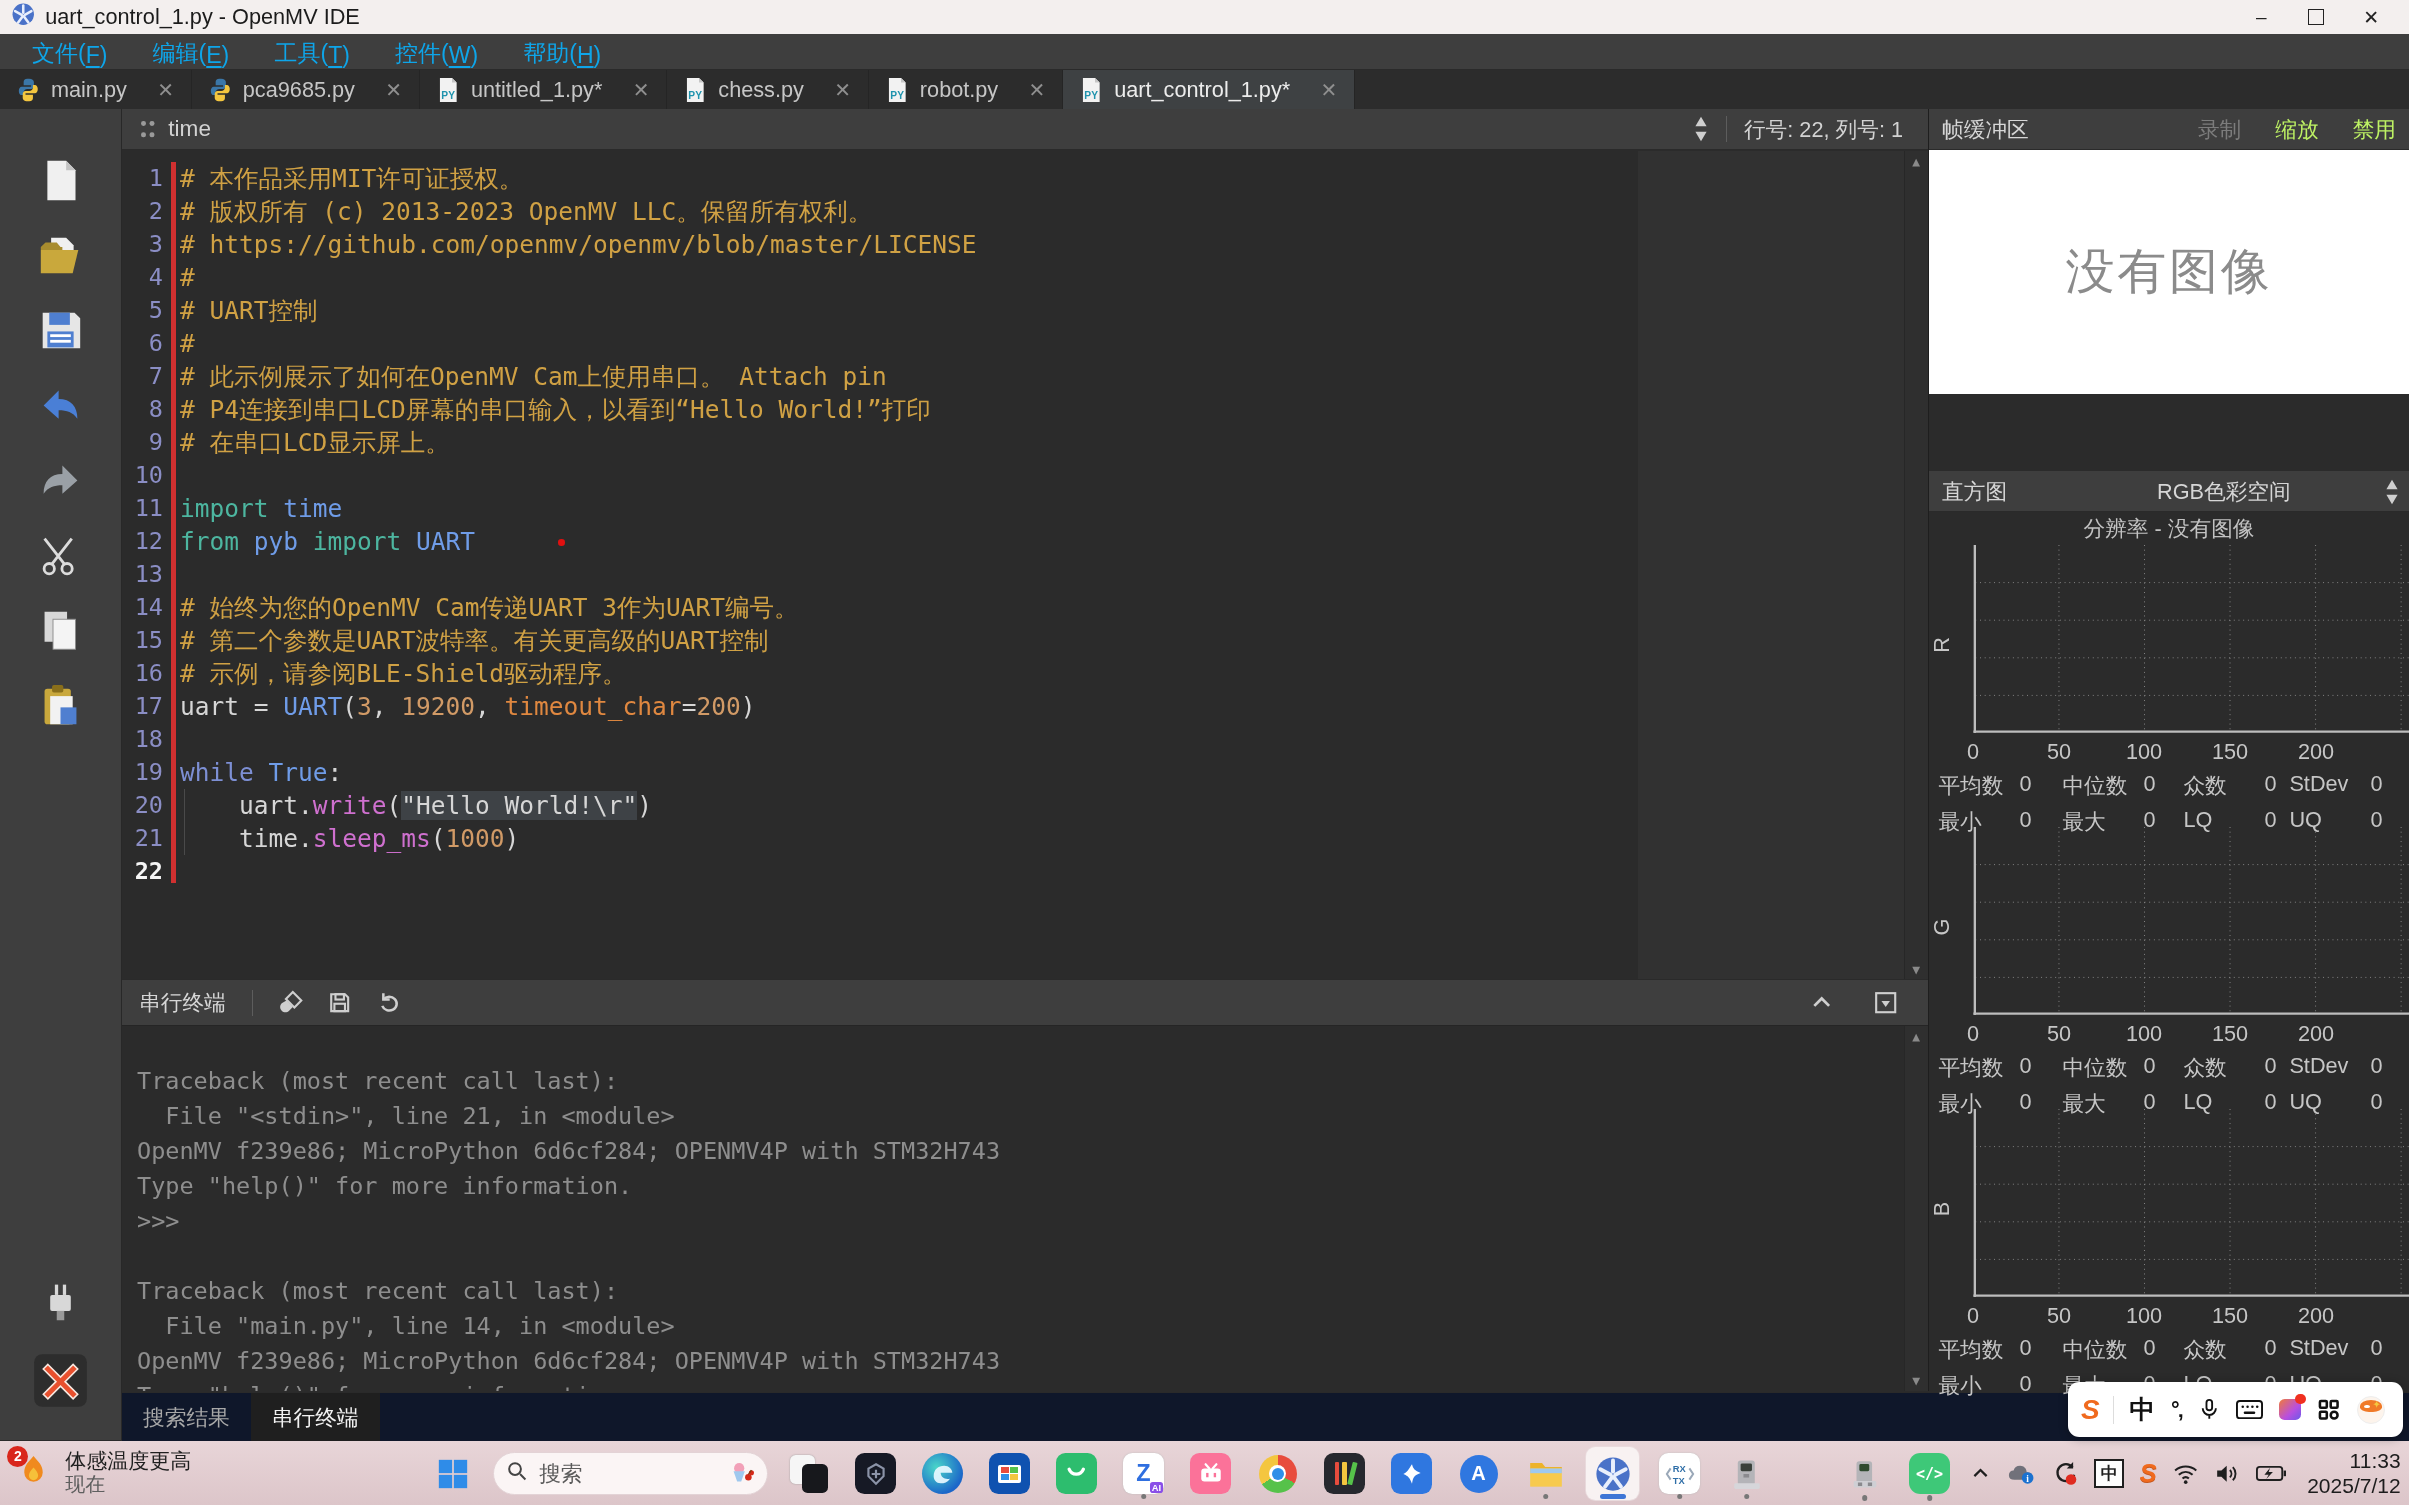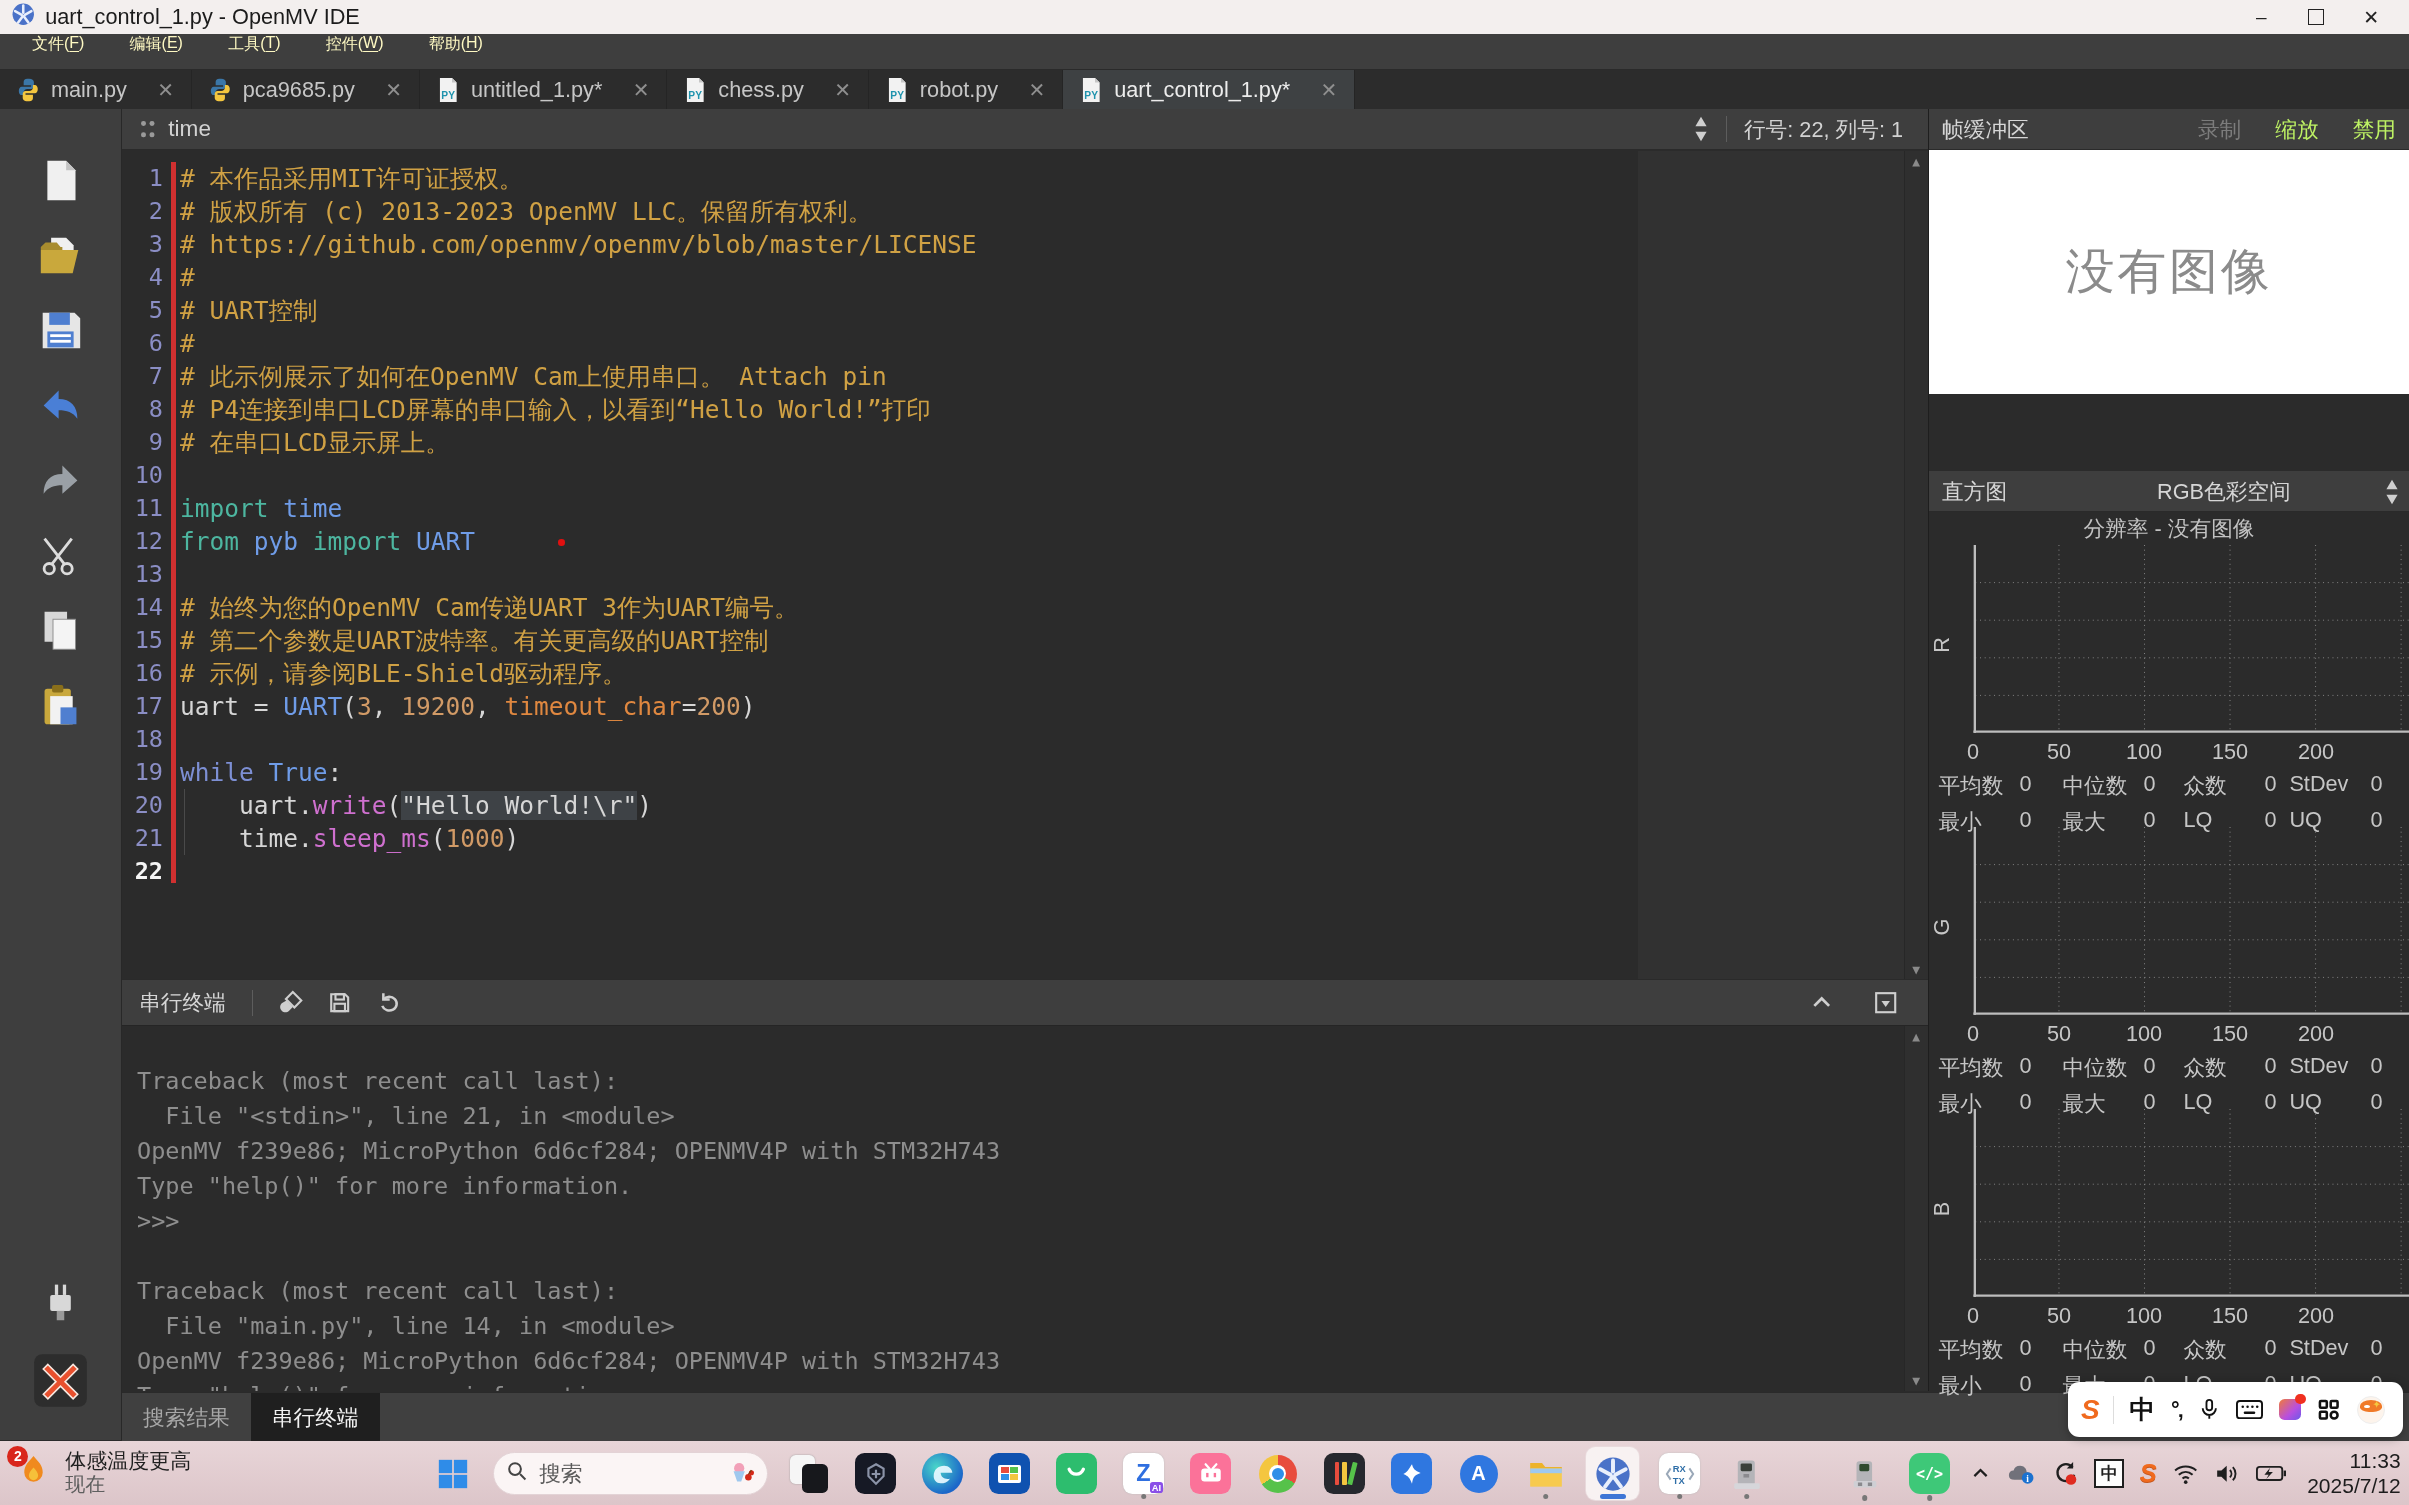--- a/index.html
+++ b/index.html
@@ -8,21 +8,21 @@
   
   .titlebar{left:0;top:0;width:2410px;height:34px;background:#f3efee;display:flex;align-items:center;
     padding:0 11.3px;font-size:21.7px;color:#1b1b1b;gap:9.4px;}
   .titlebar svg{width:24.5px;height:24.5px;}
   .win-controls{margin-left:auto;display:flex;align-items:center;}
   .win-btn{width:55px;height:34px;display:flex;align-items:center;justify-content:center;color:#222;font-size:19px;}
   .maxbox{width:14px;height:14px;border:1.9px solid #222;}
   
   .menubar{left:0;top:34px;width:2410px;height:36px;background:#3e3e3e;display:flex;align-items:center;
     padding-left:9.4px;border-bottom:0.9px solid #2a2a2a;}
-  .menu-item{color:#fef9c3;font-size:16px;padding:0 22.6px;height:100%;display:flex;align-items:flex-start;}
+  .menu-item{color:#0ea5e9;font-size:23px;padding:0 22.6px;height:100%;display:flex;align-items:flex-end;}
   .menu-item u{text-underline-offset:2.8px;}
   
   .tabbar{left:0;top:70px;width:2410px;height:40px;background:#2c2c2c;display:flex;align-items:stretch;}
   .tab{display:flex;align-items:center;gap:11.3px;padding:0 17px;color:#c6c6c6;font-size:21.7px;
     border-right:0.9px solid #252525;background:#2c2c2c;}
   .tab.active{background:#3e4143;color:#ececec;}
   .tab .ticon svg{width:22.6px;height:26px;display:block;}
   .tab .close{color:#8f8f8f;font-size:20px;margin-left:19px;}
   
   .sidebar{left:0;top:109px;width:122px;height:1331px;background:#3e3e3e;border-right:0.9px solid #282828;
@@ -60,21 +60,21 @@
   
   .termheader{left:122px;top:979px;width:1806px;height:47px;background:#3e3e3e;display:flex;align-items:center;
     gap:24.5px;padding:0 17px;border-top:0.9px solid #2a2a2a;border-bottom:0.9px solid #252525;}
   .termtitle{color:#d6d6d6;font-size:21.7px;}
   .tico svg{width:25.4px;height:25.4px;display:block;}
   .term-right{margin-left:auto;display:flex;align-items:center;gap:38px;margin-right:13px;}
   .terminal{left:122px;top:1026px;width:1806px;height:365px;background:#2b2b2b;color:#8e8e8e;
     font-family:"DejaVu Sans Mono",monospace;font-size:23.5px;padding:38px 0 0 15px;overflow:hidden;}
   .tline{height:35px;line-height:35px;white-space:pre;}
   
-  .statusbar{left:122px;top:1392px;width:2287px;height:49px;background:#404040;border-top:0.9px solid #2a2a2a;
+  .statusbar{left:122px;top:1392px;width:2287px;height:49px;background:#0f172a;border-top:0.9px solid #2a2a2a;
     display:flex;align-items:center;}
   .sb-tab{padding:0 21px;height:100%;display:flex;align-items:center;font-size:21.7px;color:#a8a8a8;}
   .sb-tab.active{background:#1f1f1f;color:#f2f2f2;}
   .sb-right{margin-left:auto;display:flex;gap:43px;color:#e2e2e2;font-size:21.7px;align-items:center;
     padding-right:352px;white-space:nowrap;}
   
   .rightpanel{left:1928px;top:109px;width:481px;height:1282px;background:#2b2b2b;border-left:0.9px solid #1e1e1e;}
   .rp-header{position:absolute;top:0;left:0;right:0;height:41px;background:#3e3e3e;display:flex;align-items:center;
     padding:0 13px;border-bottom:0.9px solid #2a2a2a;font-size:21.7px;box-sizing:border-box;}
   .rp-title{color:#d6d6d6;}

